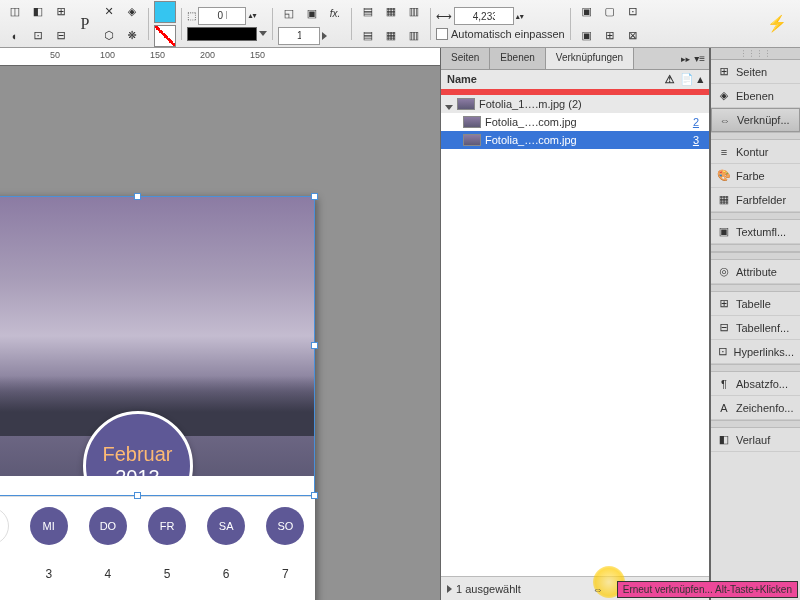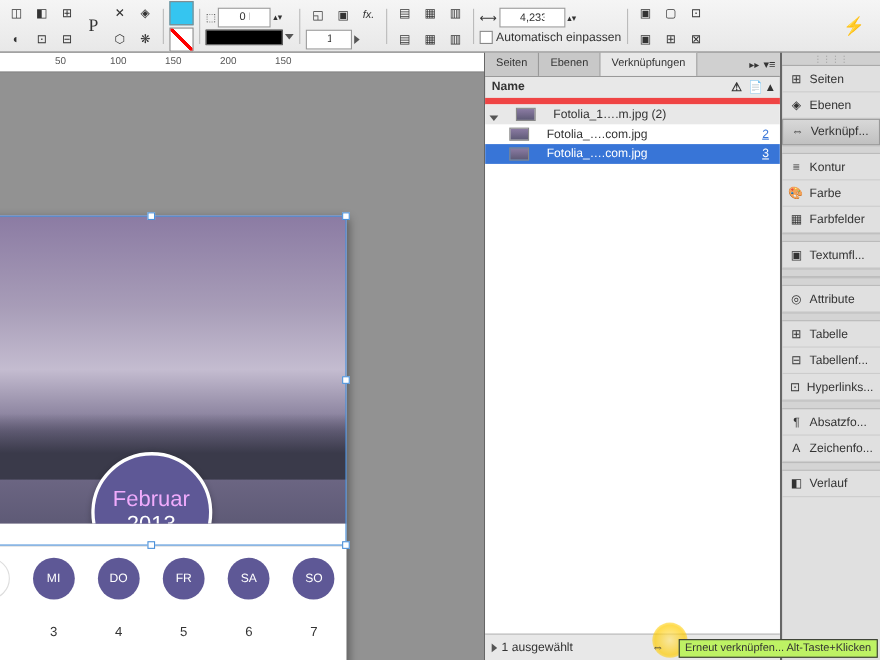--- a/index.html
+++ b/index.html
@@ -12,54 +12,54 @@
 .tool-row{display:flex;flex-direction:column;gap:2px}
 .ruler-h{position:absolute;top:48px;left:0;right:360px;height:18px;background:#fff;border-bottom:1px solid #666;overflow:hidden}
 .ruler-h span{position:absolute;top:2px;font-size:9px;color:#555}
 .canvas-area{position:absolute;top:66px;left:0;right:360px;bottom:0;background:#929292;overflow:hidden}
 .doc{position:absolute;left:-40px;top:130px;width:355px;height:470px;background:#fff;box-shadow:2px 2px 8px rgba(0,0,0,0.4)}
 .sel-frame{position:absolute;left:-40px;top:130px;width:355px;height:300px;border:1px solid #4a90d9;pointer-events:none}
 .sel-handle{position:absolute;width:7px;height:7px;background:#fff;border:1px solid #4a90d9}
 .photo{width:100%;height:280px;background:linear-gradient(180deg,#8b7ba3 0%,#a89db8 30%,#c4bcd0 50%,#7a7290 70%,#5e5a76 100%);position:relative;overflow:hidden}
 .trees{position:absolute;bottom:40px;left:0;right:0;height:60px;background:linear-gradient(180deg,transparent,#3a3a4a 60%)}
 .circle-badge{position:absolute;left:50%;transform:translateX(-50%);bottom:-45px;width:110px;height:110px;border-radius:50%;background:#5e5896;border:3px solid #fff;box-shadow:0 2px 6px rgba(0,0,0,0.3);display:flex;flex-direction:column;align-items:center;justify-content:center;color:#fff}
-.circle-badge .m{font-size:20px;font-weight:300;color:#f0abfc}
+.circle-badge .m{font-size:20px;font-weight:300;color:#fdba74}
 .circle-badge .y{font-size:20px;font-weight:300;color:#fff}
 .days-row{position:absolute;top:300px;left:0;right:0;height:50px;display:flex;justify-content:space-around;align-items:center;border-top:1px solid #ddd;padding-top:8px}
 .day{width:38px;height:38px;border-radius:50%;background:#5e5896;color:#fff;display:flex;align-items:center;justify-content:center;font-size:11px}
 .day.half{background:#fff;border:1px solid #ddd;color:#333}
 .nums-row{position:absolute;top:358px;left:0;right:0;height:40px;display:flex;justify-content:space-around;align-items:center}
 .nums-row span{width:38px;text-align:center;font-size:12px}
 .links-panel{position:absolute;top:48px;right:90px;width:270px;bottom:0;background:#e8e8e8;border-left:1px solid #666;border-right:1px solid #666;display:flex;flex-direction:column}
 .panel-tabs{display:flex;background:#d0d0d0;height:22px;border-bottom:1px solid #999}
 .panel-tab{padding:4px 10px;background:#c8c8c8;border-right:1px solid #999;cursor:pointer;font-size:10px}
 .panel-tab.active{background:#e8e8e8}
 .panel-tab-icons{margin-left:auto;display:flex;align-items:center;padding:0 4px;gap:4px}
 .panel-header{display:flex;padding:3px 6px;border-bottom:6px solid #ef4444;font-weight:bold;font-size:10px}
 .panel-header .col-icons{margin-left:auto;display:flex;gap:6px}
 .link-list{flex:1;background:#fff;overflow:auto}
-.link-row{display:flex;align-items:flex-end;padding:3px 4px;gap:16px;cursor:pointer}
+.link-row{display:flex;align-items:flex-end;padding:3px 4px;gap:4px;cursor:pointer}
 .link-row.group{background:#e8e8e8}
 .link-row.selected{background:#3875d7;color:#fff}
 .link-row.selected span{color:#fff}
 .link-thumb{width:18px;height:12px;background:linear-gradient(#8b7ba3,#5e5a76);border:1px solid #888}
 .link-thumb.white{background:#fff}
 .link-count{margin-left:auto;color:#3875d7;text-decoration:underline;padding-right:6px}
 .link-row.selected .link-count{color:#fff}
 .panel-footer{height:24px;background:#e8e8e8;border-top:1px solid #bbb;display:flex;align-items:center;padding:0 6px;gap:4px;font-size:10px}
 .footer-icons{margin-left:auto;display:flex;gap:6px;align-items:center}
 .footer-btn{width:18px;height:16px;cursor:pointer;display:flex;align-items:center;justify-content:center}
 .highlight-circle{position:absolute;width:32px;height:32px;border-radius:50%;background:radial-gradient(circle,#ffe680 0%,#ffcc00 60%,transparent 100%);opacity:0.7}
 .right-panels{position:absolute;top:48px;right:0;width:90px;bottom:0;background:#e0e0e0;border-left:1px solid #666;display:flex;flex-direction:column}
 .right-grip{height:12px;background:#d0d0d0;border-bottom:1px solid #aaa;text-align:center;font-size:8px;color:#999;line-height:12px}
 .right-item{height:24px;display:flex;align-items:center;gap:5px;padding:0 6px;cursor:pointer;border-bottom:1px solid #ccc;font-size:10px}
 .right-item.active{background:linear-gradient(#d8d8d8,#c0c0c0);border:1px solid #999}
 .right-gap{height:8px;background:#d4d4d4;border-top:1px solid #bbb;border-bottom:1px solid #bbb}
 .ricon{width:14px;height:14px;display:flex;align-items:center;justify-content:center;font-size:11px}
-.tooltip{position:absolute;bottom:2px;right:2px;background:#bef264;border:1px solid #333;padding:2px 5px;font-size:10px;white-space:nowrap}
+.tooltip{position:absolute;bottom:2px;right:2px;background:#ec4899;border:1px solid #333;padding:2px 5px;font-size:10px;white-space:nowrap}
 .tri{display:inline-block;width:0;height:0;border-left:4px solid transparent;border-right:4px solid transparent;border-top:5px solid #555}
 .tri-r{display:inline-block;width:0;height:0;border-top:4px solid transparent;border-bottom:4px solid transparent;border-left:5px solid #555}
 .checkbox{width:12px;height:12px;border:1px solid #888;background:#fff;display:inline-block}
 </style>
 </head>
 <body>
 
 <div class="toolbar">
   <div class="tool-row">
     <div style="display:flex;gap:1px">

